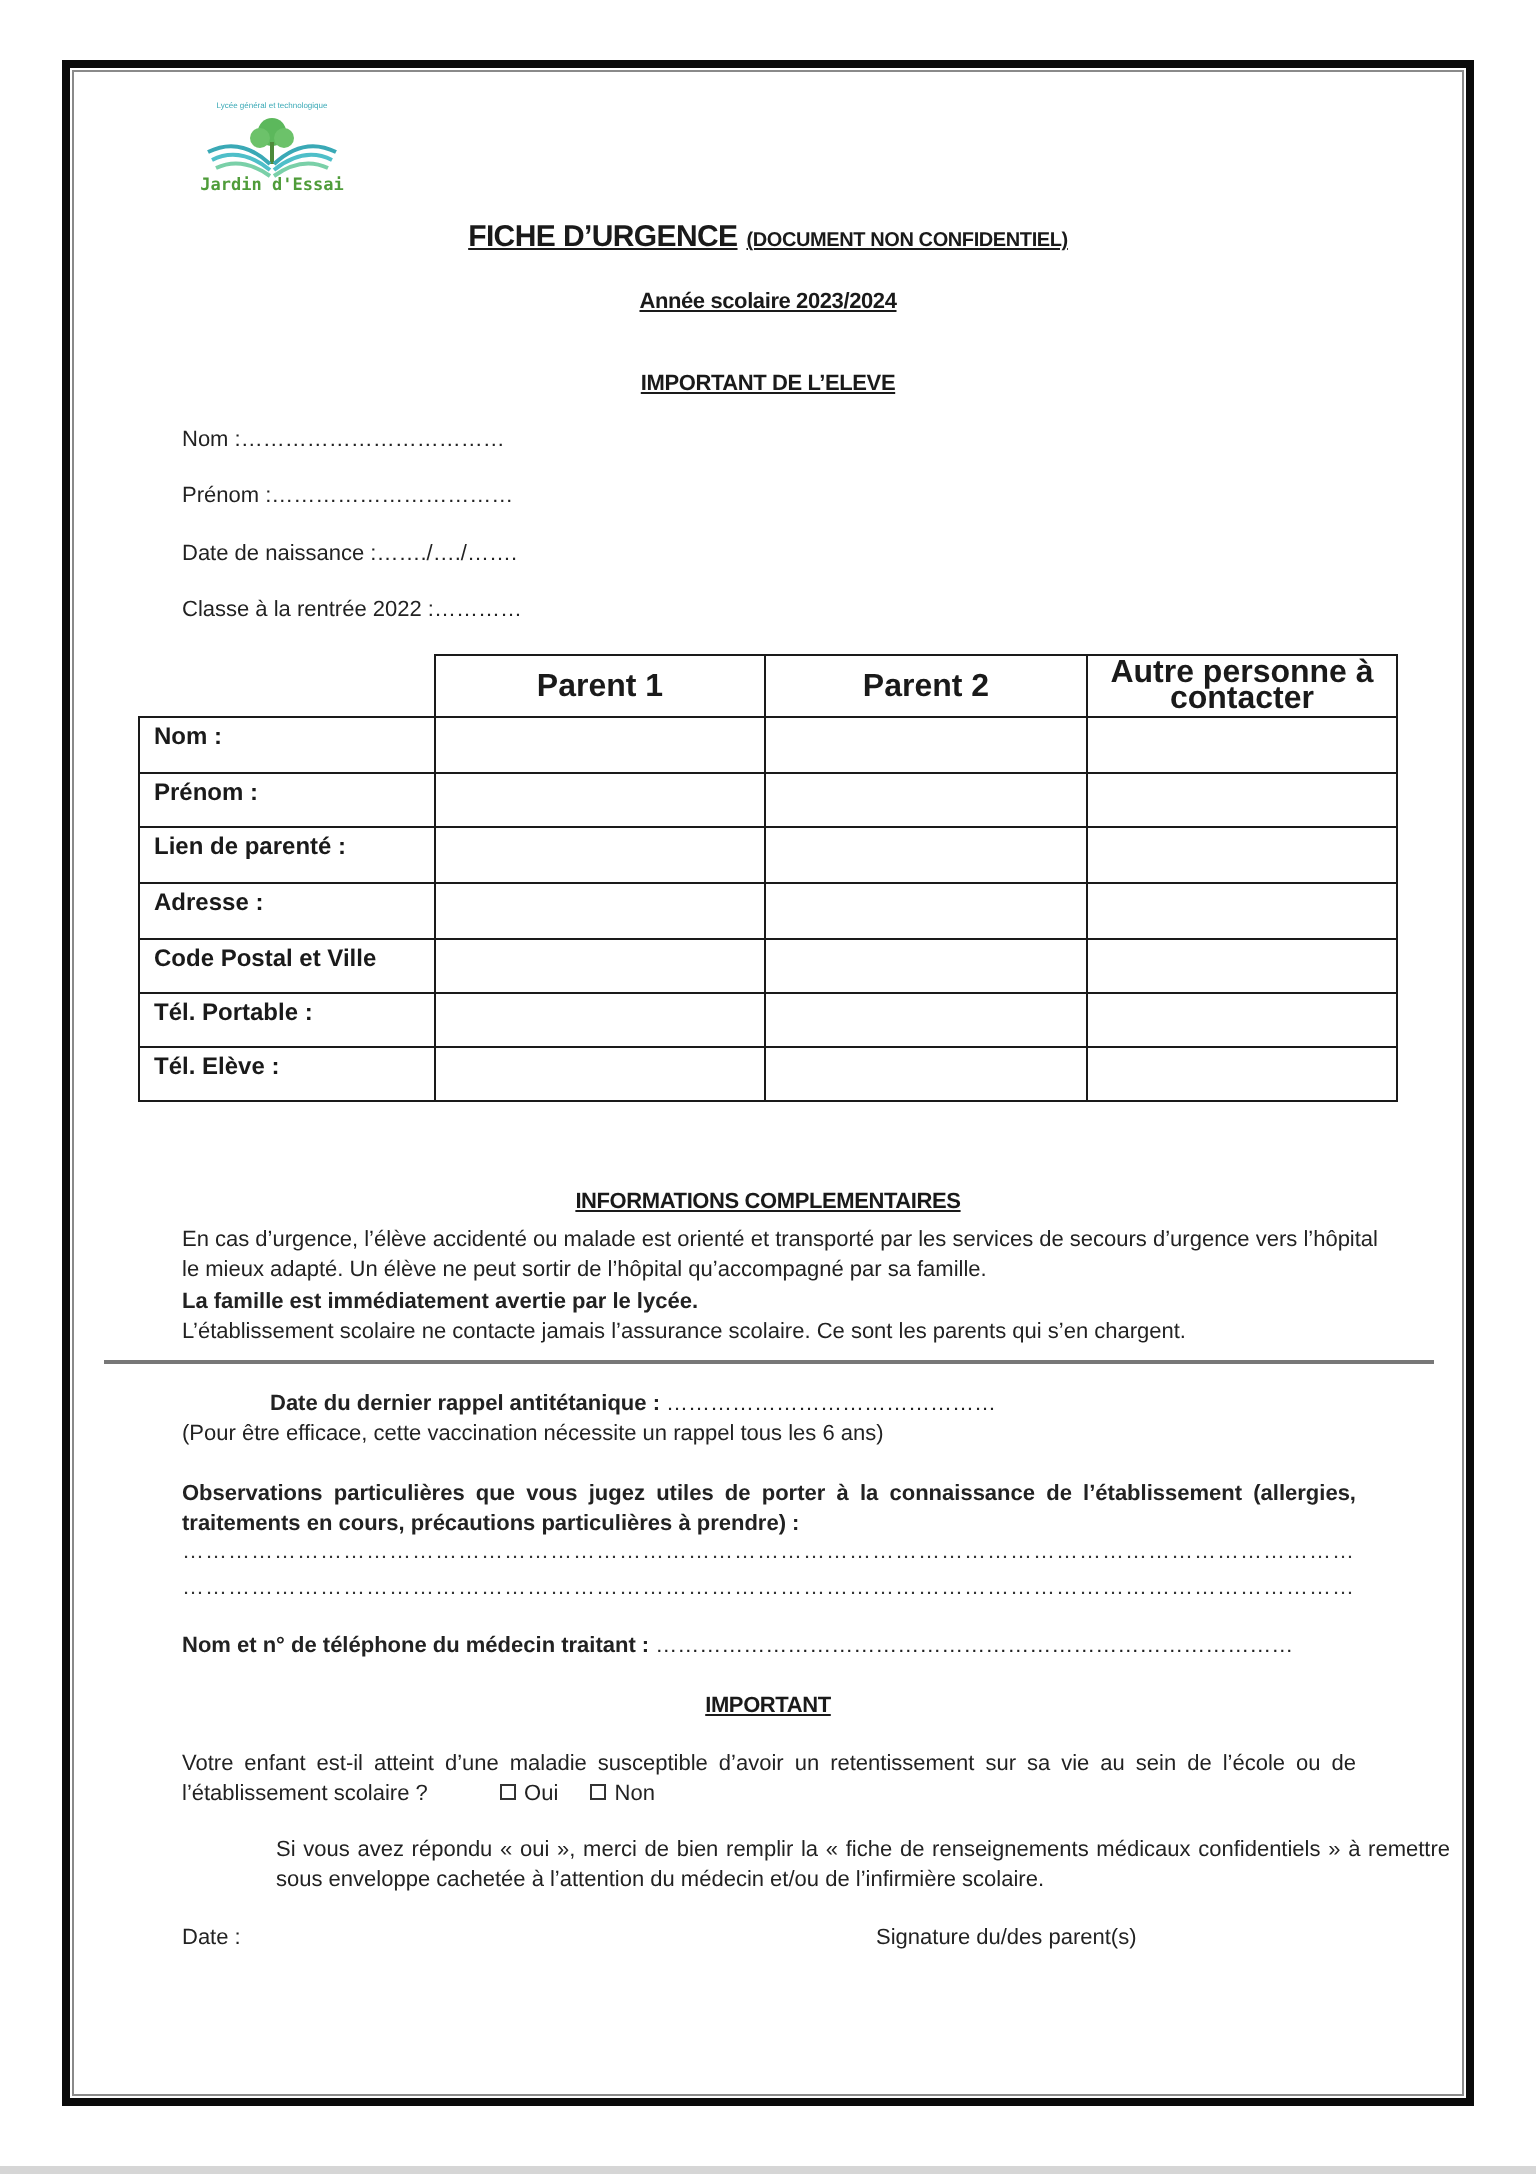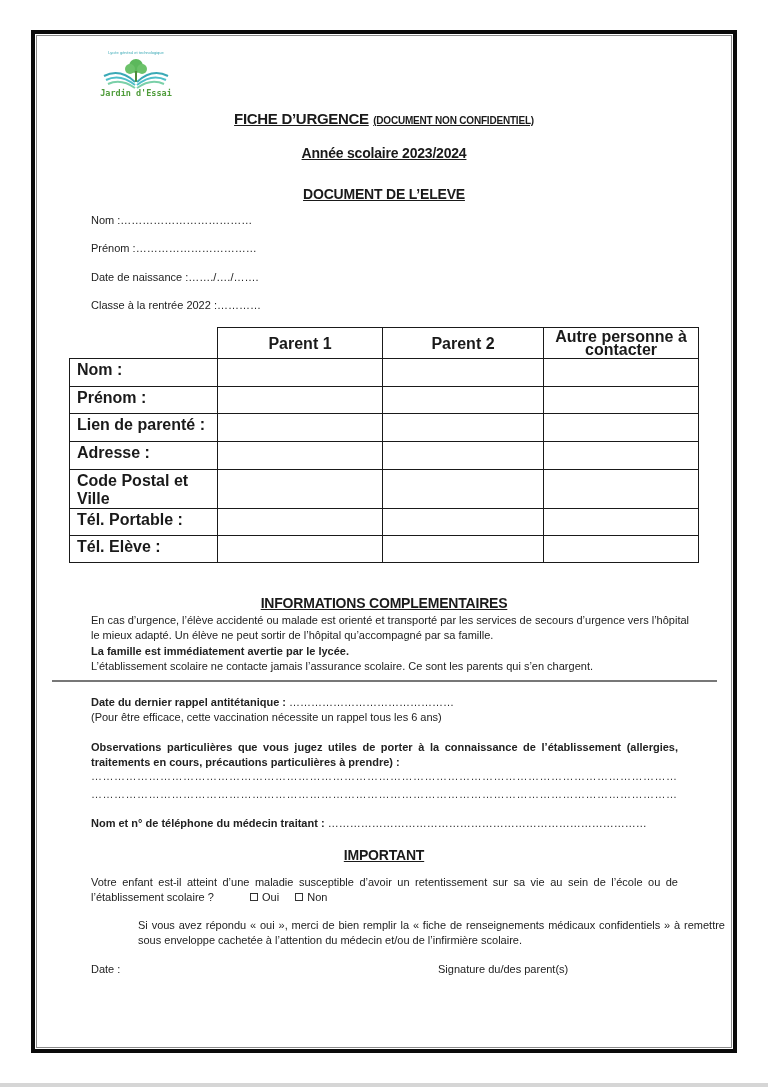--- a/index.html
+++ b/index.html
@@ -34,38 +34,38 @@
     font-family:"Liberation Sans Narrow","Liberation Sans", sans-serif;
   }
   .title .main {
     font-size:15px; font-weight:bold; text-decoration:underline; letter-spacing:-0.3px;
   }
   .title .sub {
     font-size:10px; font-weight:bold; text-decoration:underline; letter-spacing:-0.2px;
   }
   .heading {
     position:absolute; left:0; width:768px; text-align:center;
-    font-weight:bold; text-decoration:underline; font-size:14px; letter-spacing:-0.2px;
+    font-weight:bold; text-decoration:underline; font-size:11px; letter-spacing:-0.2px;
   }
   .field-line {
     position:absolute; left:91px; font-size:11px; color:#222;
   }
   table.contacts {
     position:absolute; left:69px; top:327px; border-collapse:collapse;
     font-size:12px;
   }
   table.contacts td, table.contacts th {
     border:1px solid #1a1a1a; padding:0; box-sizing:border-box;
   }
   table.contacts th {
     font-weight:bold; font-size:16px; text-align:center; line-height:13px; height:31px;
   }
   table.contacts th.blank { border-top:none; border-left:none; }
   table.contacts td.label {
-    font-weight:bold; vertical-align:top; padding:2px 0 0 7px; font-size:16px;
+    font-weight:bold; vertical-align:top; padding:2px 0 0 7px; font-size:12px;
   }
   .para {
     position:absolute; left:91px; width:587px; font-size:11px; line-height:15px; color:#222;
   }
   .justify { text-align:justify; text-align-last:left; }
   .bold { font-weight:bold; }
   .separator {
     position:absolute; left:52px; top:680px; width:665px; height:2px; background:#777;
   }
   .dots {
@@ -99,21 +99,21 @@
   </svg>
   <div class="logo-name">Jardin d'Essai</div>
 </div>
 
 <div class="title">
   <span class="main">FICHE D’URGENCE</span>
   <span class="sub">(DOCUMENT NON CONFIDENTIEL)</span>
 </div>
 
 <div class="heading" style="top:145px;">Année scolaire 2023/2024</div>
-<div class="heading" style="top:186px;">DOCUMENT DE L’ELEVE</div>
+<div class="heading" style="top:186px;">IMPORTANT DE L’ELEVE</div>
 
 <div class="field-line" style="top:214px;">Nom :………………………………</div>
 <div class="field-line" style="top:242px;">Prénom :……………………………</div>
 <div class="field-line" style="top:271px;">Date de naissance :……./…./…….</div>
 <div class="field-line" style="top:299px;">Classe à la rentrée 2022 :…………</div>
 
 <table class="contacts">
   <colgroup>
     <col style="width:148px">
       <col style="width:165px">
@@ -174,21 +174,21 @@
   </tbody>
 </table>
 
 <div class="heading" style="top:595px;">INFORMATIONS COMPLEMENTAIRES</div>
 <div class="para" style="top:613px; width:600px;">En cas d’urgence, l’élève accidenté ou malade est orienté et transporté par les services de secours d’urgence vers l’hôpital le mieux adapté. Un élève ne peut sortir de l’hôpital qu’accompagné par sa famille.</div>
 <div class="para bold" style="top:644px;">La famille est immédiatement avertie par le lycée.</div>
 <div class="para" style="top:659px; width:620px;">L’établissement scolaire ne contacte jamais l’assurance scolaire. Ce sont les parents qui s’en chargent.</div>
 
 <div class="separator"></div>
 
-<div class="para" style="top:695px;">
+<div class="para" style="top:695px;margin-left:44px;">
   <span class="bold">Date du dernier rappel antitétanique :</span><span> ………………………………………</span>
 </div>
 <div class="para" style="top:710px;">(Pour être efficace, cette vaccination nécessite un rappel tous les 6 ans)</div>
 
 <div class="para justify" style="top:740px;font-weight:bold;">Observations particulières que vous jugez utiles de porter à la connaissance de l’établissement (allergies, traitements en cours, précautions particulières à prendre) :</div>
 <div class="dots" style="top:770px;">……………………………………………………………………………………………………………………………………………………………………</div>
 <div class="dots" style="top:788px;">……………………………………………………………………………………………………………………………………………………………………</div>
 
 <div class="para" style="top:816px;">
   <span class="bold">Nom et n° de téléphone du médecin traitant :</span><span> ……………………………………………………………………………</span>

